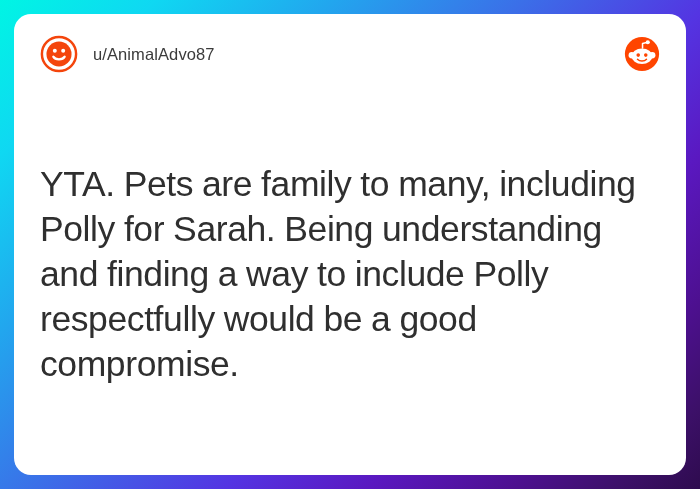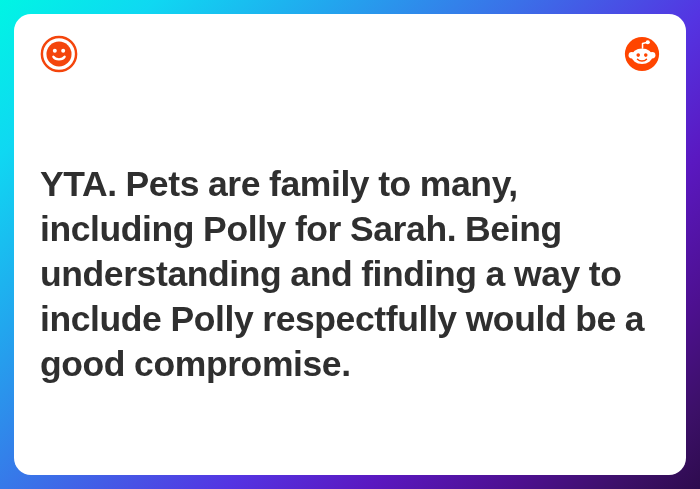--- a/index.html
+++ b/index.html
@@ -98,41 +98,42 @@
     top: 148px;
   }
 
   .post-text {
     margin: 0;
     font-family: "Liberation Sans", sans-serif;
     font-size: 35.5px;
     line-height: 45px;
     letter-spacing: -0.4px;
     color: #2f2f2f;
-    font-weight: 700;
+    font-weight: 400;
     word-spacing: -0.5px;
   }
 </style>
 </head>
 <body>
 
 <div id="screen">
 
   <div class="card">
 
     <div class="card-header">
 
       <svg class="avatar" viewBox="0 0 40 40" aria-hidden="true">
         <circle cx="20" cy="20" r="18" fill="none" stroke="#f4450c" stroke-width="2.6"></circle>
         <circle cx="20" cy="20" r="13.2" fill="#f4450c"></circle>
         <circle cx="15.6" cy="16.6" r="2.1" fill="#ffffff"></circle>
         <circle cx="24.4" cy="16.6" r="2.1" fill="#ffffff"></circle>
         <path d="M14 22.8 C16.1 26.6, 23.9 26.6, 26 22.8" fill="none" stroke="#ffffff" stroke-width="2.4" stroke-linecap="round"></path>
       </svg>
 
+      <span class="username">u/AnimalAdvo87</span>
 
       <span class="header-spacer"></span>
 
       <svg class="brand-logo" viewBox="0 0 40 40" aria-hidden="true">
         <circle cx="20" cy="20" r="19" fill="#ff4500"></circle>
 
         <path d="M20.6 13.2 L20.6 8.4 L25.2 7.2" fill="none" stroke="#ffffff" stroke-width="1.7" stroke-linecap="round" stroke-linejoin="round"></path>
         <circle cx="26.4" cy="7.0" r="2.3" fill="#ffffff"></circle>
 
         <ellipse cx="20" cy="22.4" rx="11.6" ry="8.6" fill="#ffffff"></ellipse>

